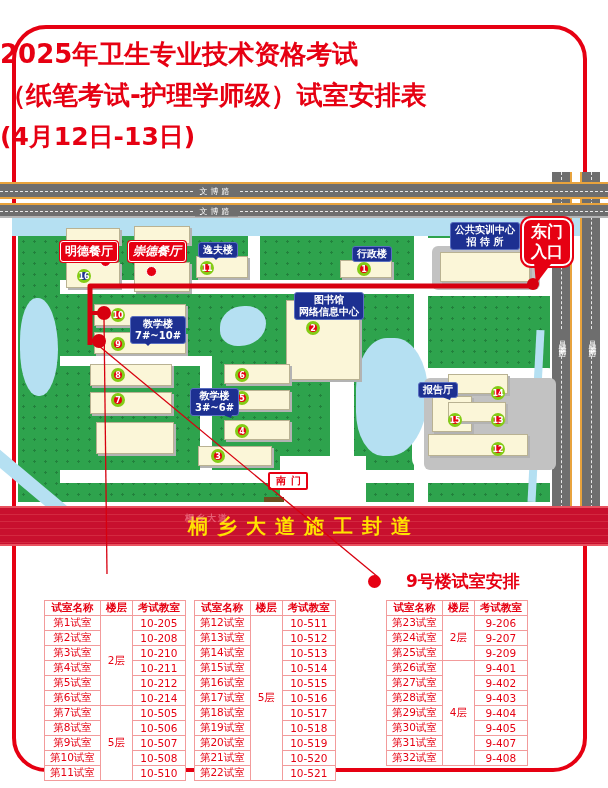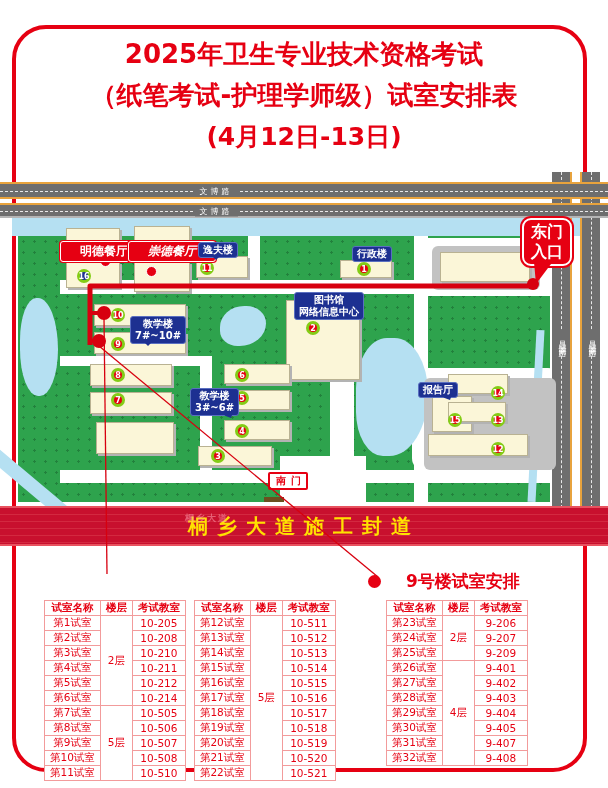--- a/index.html
+++ b/index.html
@@ -2,21 +2,21 @@
 <html><head>
 <meta charset="utf-8">
 <style>
   html,body{margin:0;padding:0;background:#fff;}
   #page{position:relative;width:608px;height:788px;background:#fff;overflow:hidden;
         font-family:"DejaVu Sans","Liberation Sans",sans-serif;}
   
   .frame{position:absolute;left:12px;top:25px;width:575px;height:747px;border:4px solid #e60012;
          border-radius:34px;box-sizing:border-box;z-index:1;background:#fff;}
   
-  .title{position:absolute;left:0;top:34px;width:608px;text-align:center;z-index:2;
+  .title{position:absolute;left:0;top:34px;width:608px;text-align:left;z-index:2;
          color:#e60012;font-weight:bold;}
   .title .t1{font-size:26px;line-height:40px;}
   .title .t2{font-size:26px;line-height:42px;}
   .title .t3{font-size:25px;line-height:42px;}
   
   #map{position:absolute;left:0;top:168px;width:608px;height:392px;z-index:10;}
   .lawn{position:absolute;background-color:#2ea34d;z-index:2;
         background-image:radial-gradient(#22813c 1px,transparent 1.2px);background-size:11px 11px;}
   .lawn.light{background-color:#8bc64e;background-image:radial-gradient(#6da63c 1px,transparent 1.2px);}
   .path{position:absolute;background:#fff;z-index:3;}
@@ -28,21 +28,21 @@
   .hroad{position:absolute;left:0;width:608px;background:#6e6e6e;z-index:6;border-top:2px solid #e8a33d;box-sizing:border-box;}
   .hroad::before{content:"";position:absolute;left:0;top:55%;width:100%;border-top:1px dashed rgba(255,255,255,.85);}
   .hroad .roadlab{position:absolute;left:32%;top:50%;transform:translateY(-50%);color:#fff;font-size:8px;
         letter-spacing:3px;background:#6e6e6e;padding:0 5px;z-index:2;white-space:nowrap;}
   .vroad{position:absolute;width:20px;background:#6e6e6e;z-index:5;box-sizing:border-box;}
   .vroad::before{content:"";position:absolute;top:0;left:50%;height:100%;border-left:1px dashed rgba(255,255,255,.85);}
   .vroad .vlab{position:absolute;left:50%;transform:translateX(-50%);top:158px;writing-mode:vertical-rl;
         color:#fff;font-size:8px;letter-spacing:3px;background:#6e6e6e;padding:4px 0;z-index:2;}
   
   .rlabel{position:absolute;z-index:30;background:#e60012;color:#fff;font-weight:bold;font-size:12px;
-          padding:1px 19px;border:1px solid #fff;box-shadow:0 0 0 1px #e60012;border-radius:3px;white-space:nowrap;}
+          padding:1px 4px;border:1px solid #fff;box-shadow:0 0 0 1px #e60012;border-radius:3px;white-space:nowrap;}
   .blabel{position:absolute;z-index:30;background:#1d3091;color:#fff;font-weight:bold;font-size:10px;
           padding:1px 4px;border-radius:3px;text-align:center;line-height:12px;white-space:nowrap;
           border:1px solid #5a6fc0;}
   .tail-b::after{content:"";position:absolute;left:12px;bottom:-8px;border:5px solid transparent;border-top-color:#1d3091;}
   .tail-br::after{content:"";position:absolute;right:2px;bottom:-8px;border:5px solid transparent;border-top-color:#1d3091;transform:rotate(-25deg);}
   .egate{position:absolute;z-index:30;background:#e60012;color:#fff;font-weight:bold;font-size:16px;
          line-height:20px;text-align:center;padding:2px 7px;border:2px solid #fff;
          box-shadow:0 0 0 2px #e60012;border-radius:9px;}
   .sgate{position:absolute;z-index:30;background:#fff;color:#e60012;border:2px solid #e60012;
          font-weight:bold;font-size:10px;letter-spacing:5px;padding:0 0 0 6px;border-radius:2px;white-space:nowrap;}
@@ -148,20 +148,24 @@
     <div class="b" style="left:448px;top:234px;width:58px;height:20px;"></div>
     <div class="b" style="left:428px;top:266px;width:100px;height:22px;"></div>
 
     <div class="pdot" style="left:100px;top:88px;"></div>
     <div class="pdot" style="left:146px;top:98px;"></div>
 
     <div class="rlabel" style="left:60px;top:73px;">明德餐厅</div>
     <div class="rlabel" style="left:128px;top:73px;font-style:italic;">崇德餐厅</div>
     <div class="blabel tail-b" style="left:198px;top:74px;">逸夫楼</div>
     <div class="blabel" style="left:352px;top:78px;">行政楼</div>
+    <div class="blabel" style="left:450px;top:54px;">
+      <div>公共实训中心</div>
+      <div>招 待 所</div>
+    </div>
     <div class="blabel" style="left:294px;top:124px;">
       <div>图书馆</div>
       <div>网络信息中心</div>
     </div>
     <div class="blabel tail-b" style="left:130px;top:148px;">
       <div>教学楼</div>
       <div>7#~10#</div>
     </div>
     <div class="blabel tail-br" style="left:190px;top:220px;">
       <div>教学楼</div>

